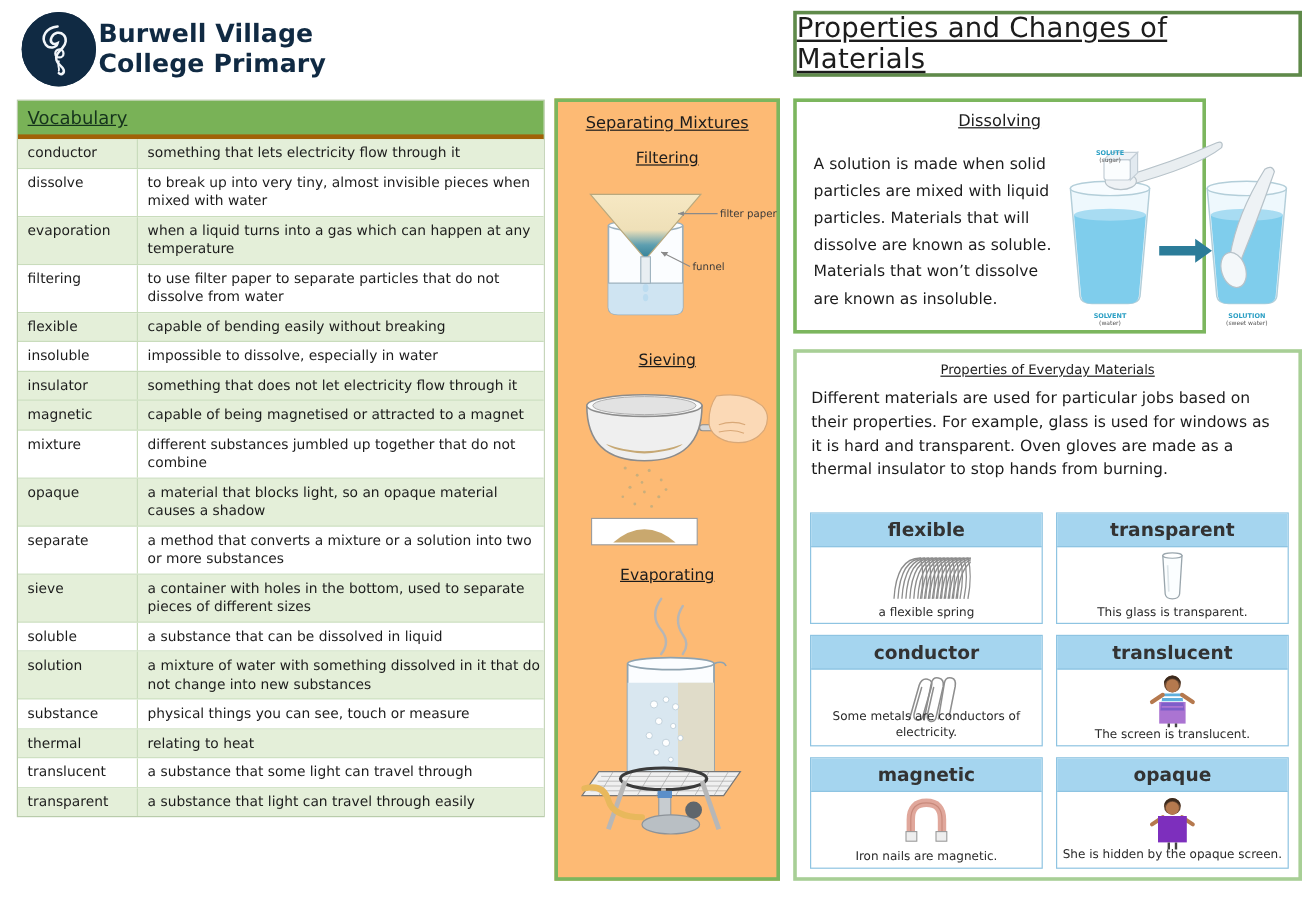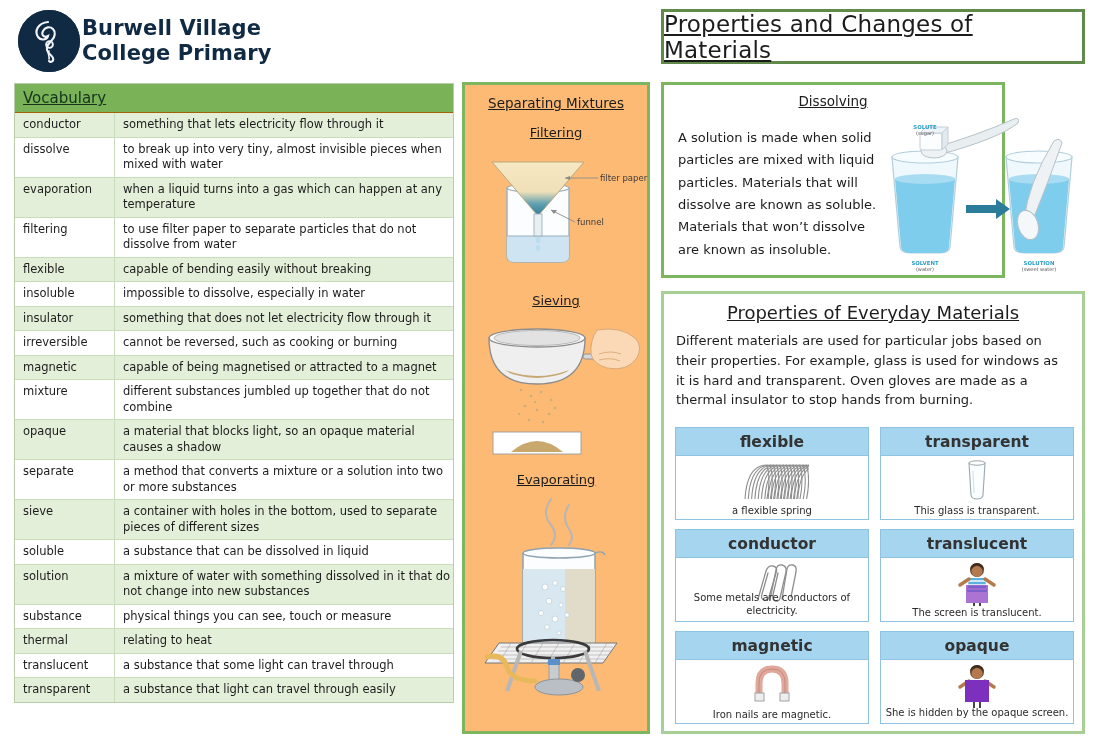--- a/index.html
+++ b/index.html
@@ -13,21 +13,21 @@
   }
 
   
   #header{position:absolute;left:18px;top:6px;width:420px;height:70px;display:flex;align-items:center;gap:2px;}
   #logo{width:62px;height:62px;border-radius:50%;background:#102a43;flex:0 0 auto;position:relative;}
   #logo svg{position:absolute;left:0;top:0;}
   #school-name{font-weight:bold;font-size:21px;line-height:1.18;color:#102a43;letter-spacing:.1px;}
 
   
   #vocab{position:absolute;left:14px;top:83px;width:440px;border:1px solid #b9ccab;box-sizing:border-box;}
-  #vocab-header{background:#79b257;padding:4px 26px 5px 8px;border-bottom:1px solid #a16207;}
+  #vocab-header{background:#79b257;padding:4px 26px 5px 8px;border-bottom:4px solid #a16207;}
   #vocab-header span{font-size:15px;text-decoration:underline;color:#15331c;}
   .vrow{display:flex;border-bottom:1px solid #c9dcbc;box-sizing:border-box;}
   .vrow:last-child{border-bottom:none;}
   .vrow.alt{background:#e4efd9;}
   .vrow.plain{background:#ffffff;}
   .vterm{width:100px;flex:0 0 100px;padding:4px 6px 4px 8px;font-size:11.5px;line-height:1.35;border-right:1px solid #c9dcbc;box-sizing:border-box;color:#1c1c1c;}
   .vdef{flex:1;padding:4px 0 4px 8px;font-size:11.5px;line-height:1.35;box-sizing:border-box;color:#1c1c1c;}
 
   
   #mixtures{position:absolute;left:462px;top:82px;width:188px;height:652px;border:3px solid #7cb65e;box-sizing:border-box;background:#fdba74;}
@@ -40,21 +40,21 @@
   #title-box span{font-size:23px;text-decoration:underline;color:#1c1c1c;letter-spacing:.2px;}
 
   
   #dissolving{position:absolute;left:661px;top:82px;width:344px;height:196px;border:3px solid #7cb65e;box-sizing:border-box;background:#fff;}
   #dissolving .head{text-align:center;font-size:13.5px;text-decoration:underline;margin-top:8px;color:#1c1c1c;}
   #dis-text{position:absolute;left:14px;top:42px;width:200px;font-size:13px;line-height:1.72;color:#1c1c1c;}
   #dis-fig{position:absolute;left:214px;top:28px;width:205px;height:160px;}
 
   
   #props{position:absolute;left:661px;top:291px;width:424px;height:443px;border:3px solid #a8cf96;box-sizing:border-box;background:#fff;}
-  #props .head{text-align:center;font-size:18px;text-decoration:underline;margin-top:8px;color:#1c1c1c;}
+  #props .head{text-align:center;font-size:11px;text-decoration:underline;margin-top:8px;color:#1c1c1c;}
   #props-text{margin:8px 12px 0 12px;font-size:13px;line-height:1.52;color:#1c1c1c;}
   #cards{position:absolute;left:11px;top:133px;width:400px;display:flex;flex-wrap:wrap;gap:9px 11px;}
   .card{width:194px;height:93px;border:1px solid #8ec4e2;box-sizing:border-box;background:#fff;display:flex;flex-direction:column;}
   .card-head{background:#a5d5ef;height:27px;display:flex;align-items:center;justify-content:center;border-bottom:1px solid #8ec4e2;}
   .card-head span{font-weight:bold;font-size:15.5px;color:#333;}
   .card-body{flex:1;position:relative;}
   .card-art{position:absolute;left:50%;transform:translateX(-50%);top:3px;}
   .card-cap{position:absolute;bottom:2px;left:0;right:0;text-align:center;font-size:10px;line-height:1.25;color:#2a2a2a;padding:0 3px;}
   .card-cap.two{bottom:4px;}
 </style>
@@ -103,24 +103,20 @@
         <div class="vterm">flexible</div>
         <div class="vdef">capable of bending easily without breaking</div>
       </div>
       <div class="vrow plain">
         <div class="vterm">insoluble</div>
         <div class="vdef">impossible to dissolve, especially in water</div>
       </div>
       <div class="vrow alt">
         <div class="vterm">insulator</div>
         <div class="vdef">something that does not let electricity flow through it</div>
-      </div>
-      <div class="vrow plain">
-        <div class="vterm">irreversible</div>
-        <div class="vdef">cannot be reversed, such as cooking or burning</div>
       </div>
       <div class="vrow alt">
         <div class="vterm">magnetic</div>
         <div class="vdef">capable of being magnetised or attracted to a magnet</div>
       </div>
       <div class="vrow plain">
         <div class="vterm">mixture</div>
         <div class="vdef">different substances jumbled up together that do not combine</div>
       </div>
       <div class="vrow alt">

